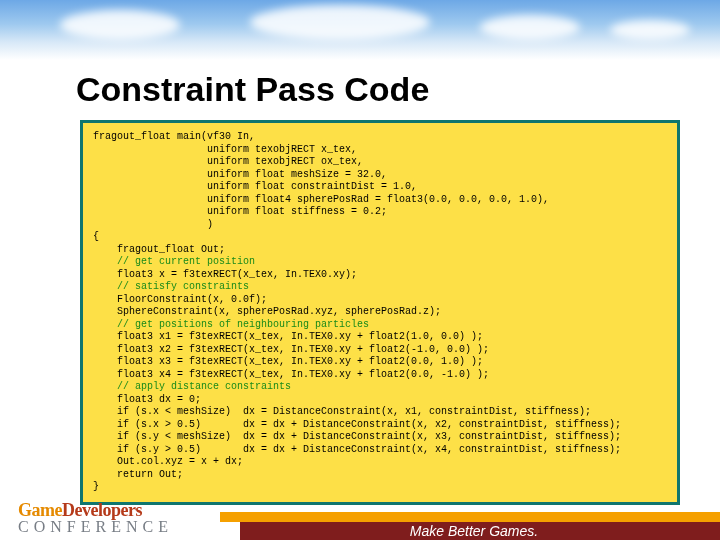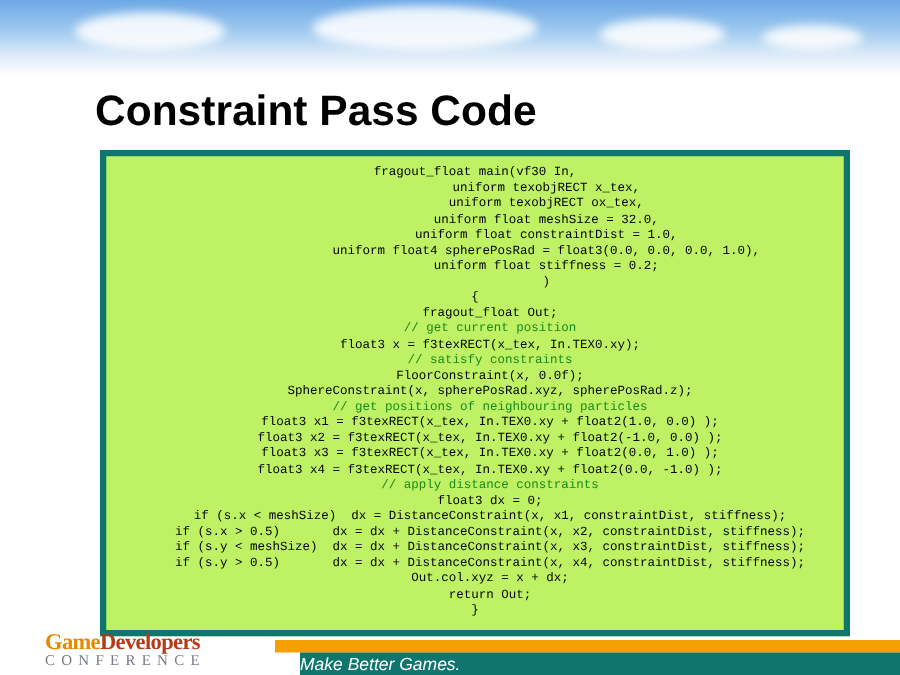--- a/index.html
+++ b/index.html
@@ -37,24 +37,23 @@
     font-weight: bold;
     color: #000;
     margin-left: 16px;
   }
 
   .codebox {
     position: absolute;
     top: 120px;
     left: 80px;
     right: 40px;
-    border: 5px solid #0f766e;
+    border: 3px solid #0f766e;
     padding: 8px 10px;
-    background: #bef264;
-    text-align: center;
+    background: #fde047;
   }
   .codebox pre {
     margin: 0;
     font-family: "Courier New", Courier, monospace;
     font-size: 10px;
     line-height: 1.25;
     white-space: pre;
     color: #000;
   }
   .green { color: #1a8a1a; }
@@ -71,45 +70,45 @@
     right: 0;
     height: 10px;
     background: #f5a000;
   }
   .bar2 {
     position: absolute;
     bottom: 0;
     left: 240px;
     right: 0;
     height: 18px;
-    background: #0f766e;
+    background: #7f1d1d;
     color: #fff;
     font-style: italic;
     font-size: 14px;
-    text-align: left;
+    text-align: center;
     padding-right: 12px;
     line-height: 18px;
     box-sizing: border-box;
   }
   .logo {
     position: absolute;
-    left: 36px;
+    left: 18px;
     bottom: 4px;
   }
   .logo-top {
     font-family: Georgia, serif;
     font-size: 18px;
     font-weight: bold;
     letter-spacing: -0.5px;
   }
   .logo-top .g { color: #e58a00; }
   .logo-top .d { color: #b53a1a; }
   .logo-bottom {
     font-family: Georgia, serif;
-    font-size: 12px;
+    font-size: 16px;
     letter-spacing: 5px;
     color: #777d85;
     margin-top: -3px;
   }
 </style>
 </head>
 <body>
 
 <div class="sky">
   <div class="cloud c1"></div>

